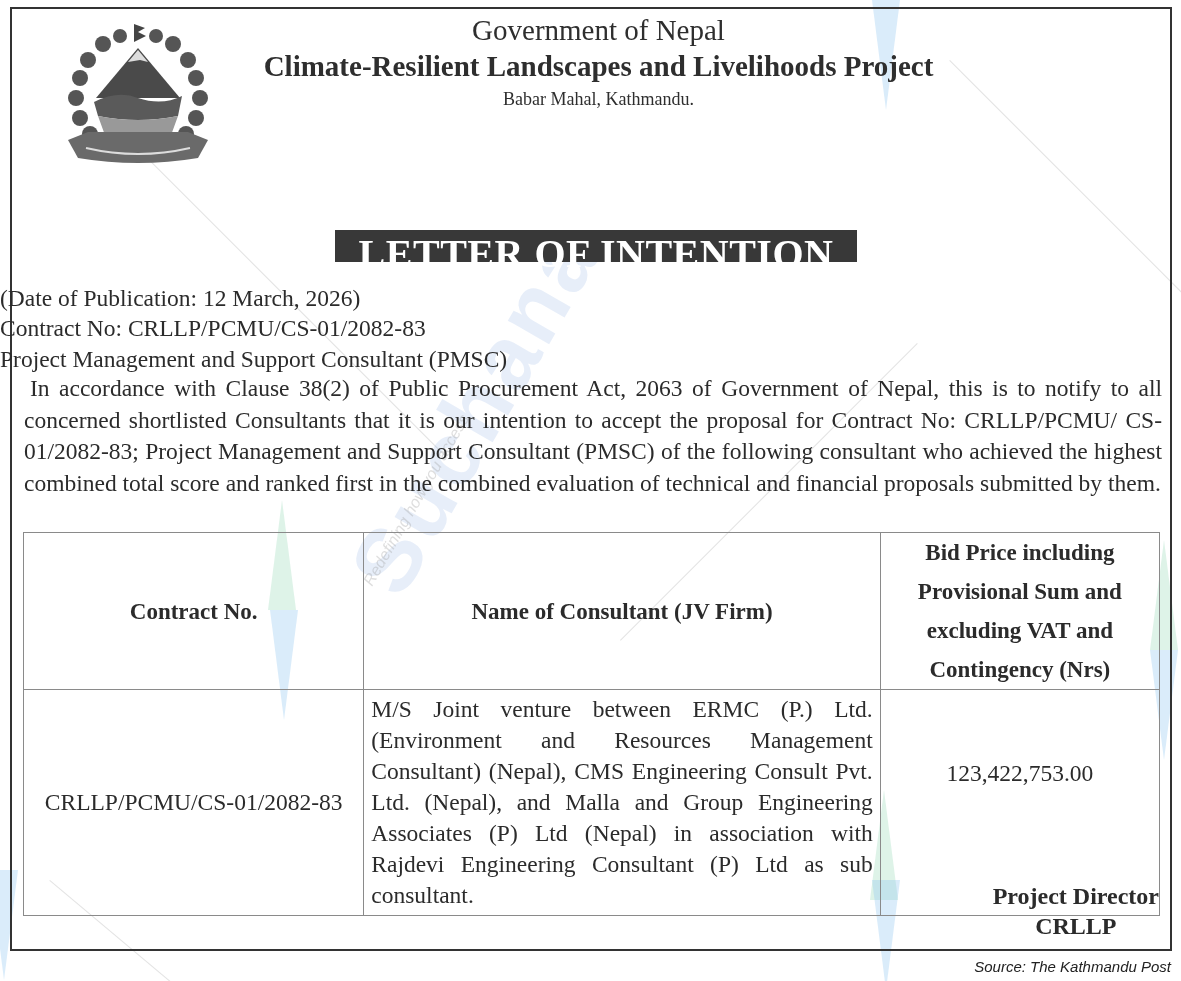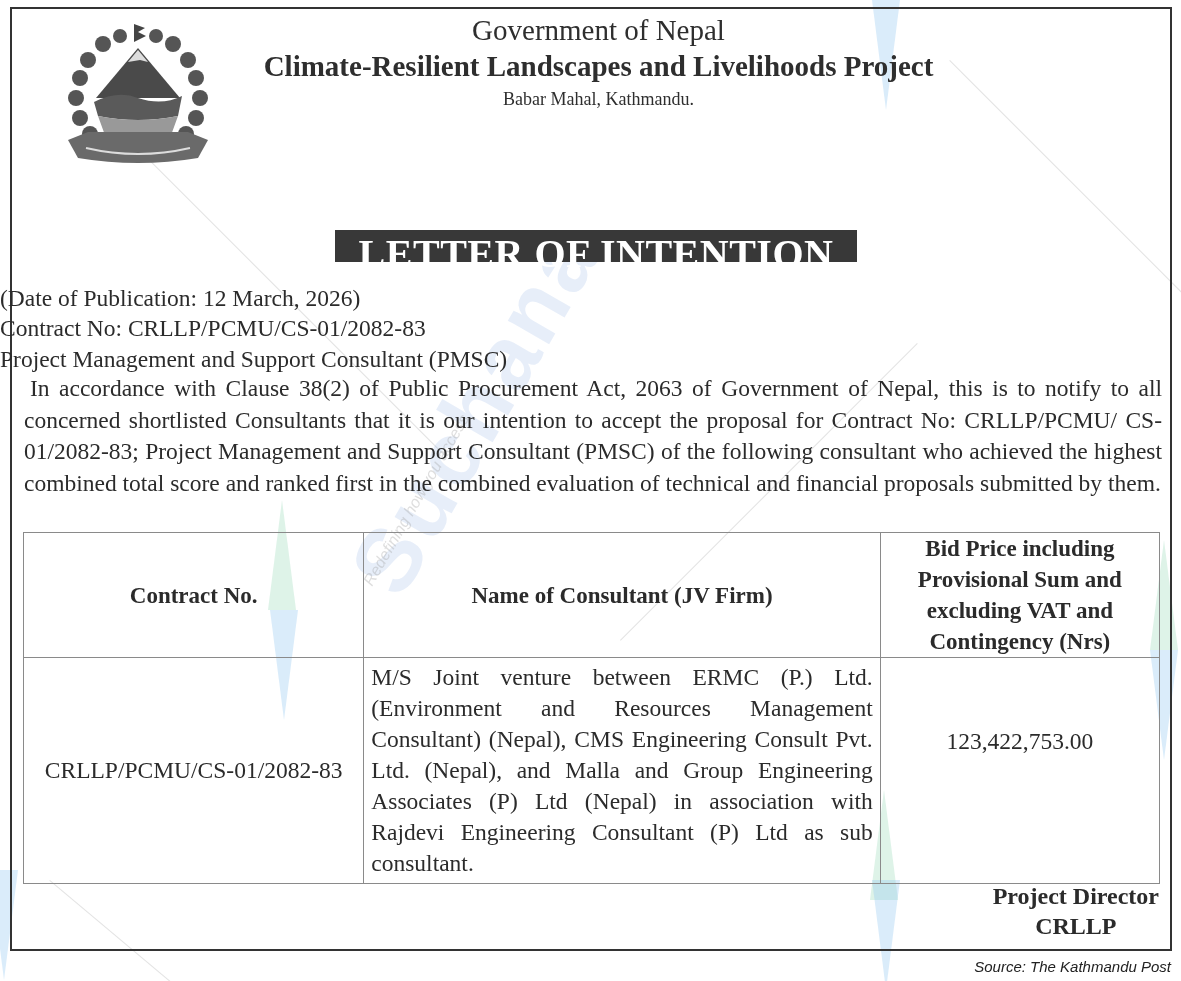--- a/index.html
+++ b/index.html
@@ -28,21 +28,21 @@
     .sub { position: absolute; left: 0; width: 1181px; text-align: left; font-size: 23.5px; line-height: 31px; z-index: 2; }
     .sub.s1 { top: 283px; }
     .sub.s2 { top: 313px; }
     .sub.s3 { top: 344px; }
 
     .body-text { position: absolute; left: 24px; top: 373px; width: 1138px; font-size: 23.5px; line-height: 31.5px; text-align: justify; z-index: 2; color: #2b2b2b; }
     .body-text p { margin: 0; text-indent: 6px; }
 
     table.award { position: absolute; left: 23px; top: 532px; width: 1137px; border-collapse: collapse; z-index: 2; }
     table.award th, table.award td { border: 1.3px solid #8a8a8a; padding: 0; }
-    table.award th { font-weight: bold; font-size: 23px; line-height: 31px; height: 122px; text-align: center; vertical-align: middle; color: #2b2b2b; }
+    table.award th { font-weight: bold; font-size: 23px; line-height: 39px; height: 122px; text-align: center; vertical-align: middle; color: #2b2b2b; }
     table.award td { font-size: 23.5px; line-height: 31px; color: #2b2b2b; vertical-align: middle; }
     .col1 { width: 340px; }
     .col2 { width: 516px; }
     .col3 { width: 279px; }
     td.c-contract { text-align: center; }
     td.c-name { text-align: justify; padding: 4px 7px 4px 7px !important; height: 210px; }
     td.c-price { text-align: center; vertical-align: top !important; padding-top: 68px !important; }
     .th-price { padding: 0 12px !important; }
 
     .signature { position: absolute; right: 22px; top: 881px; text-align: center; font-weight: bold; font-size: 24px; line-height: 30px; z-index: 2; }

